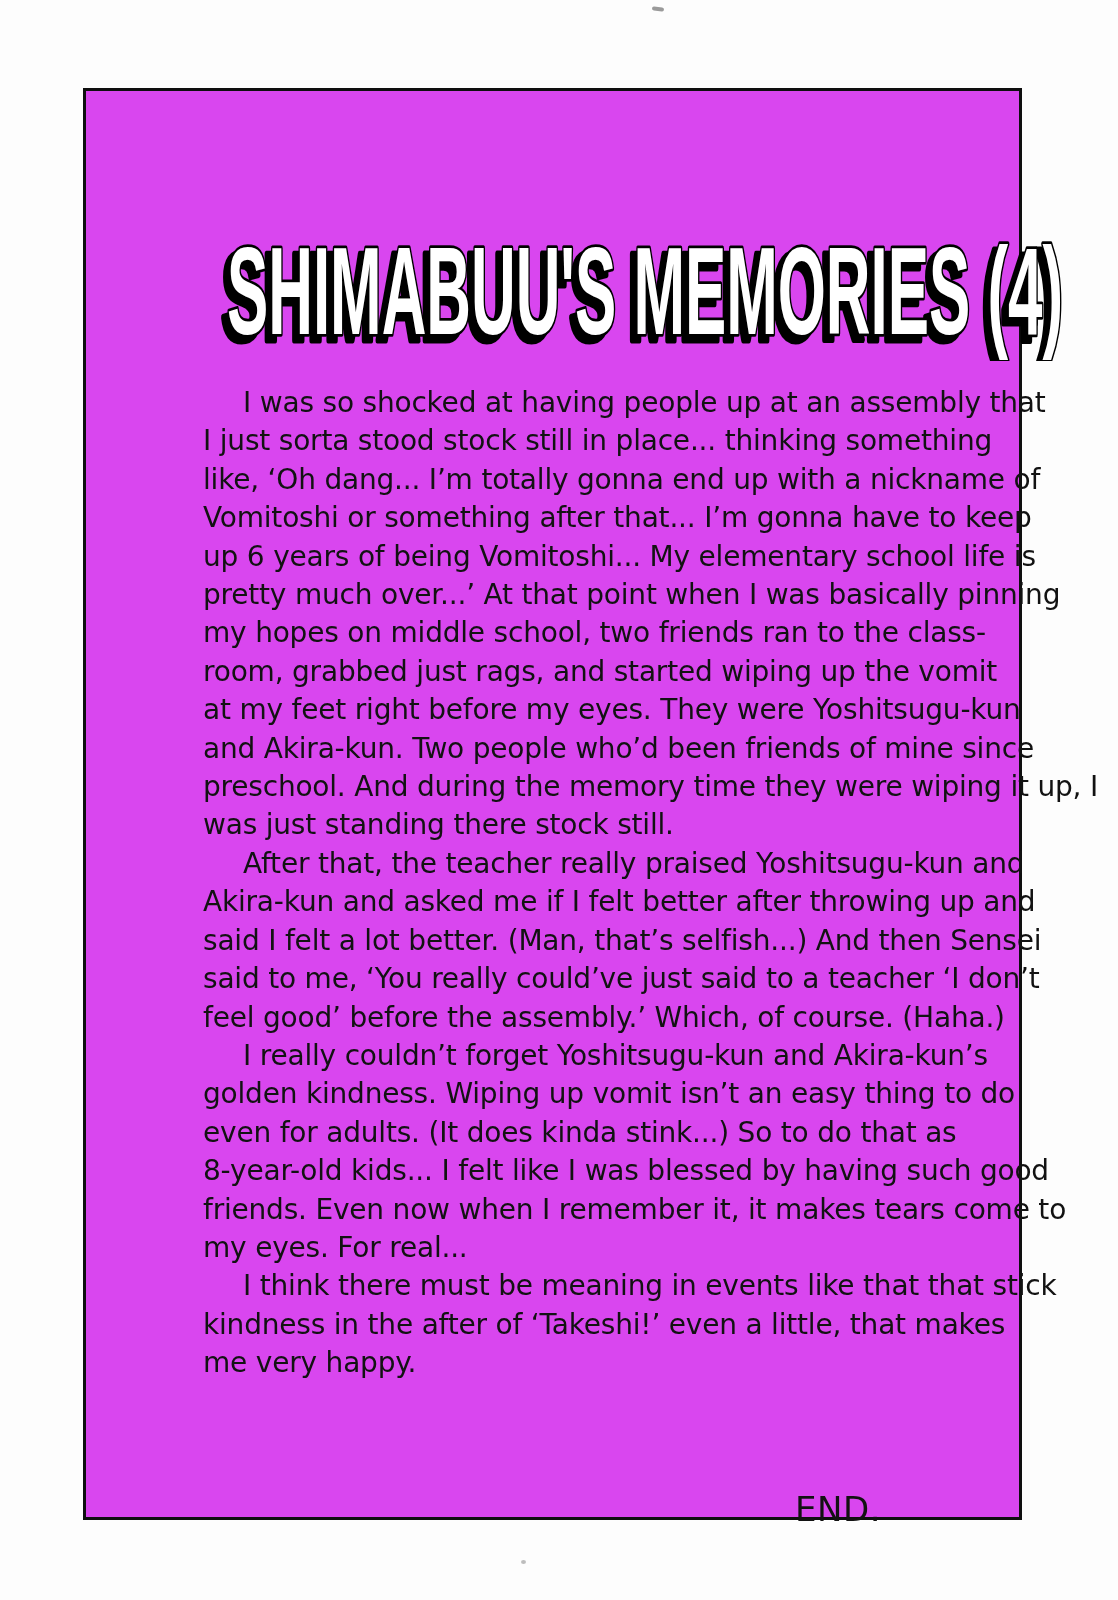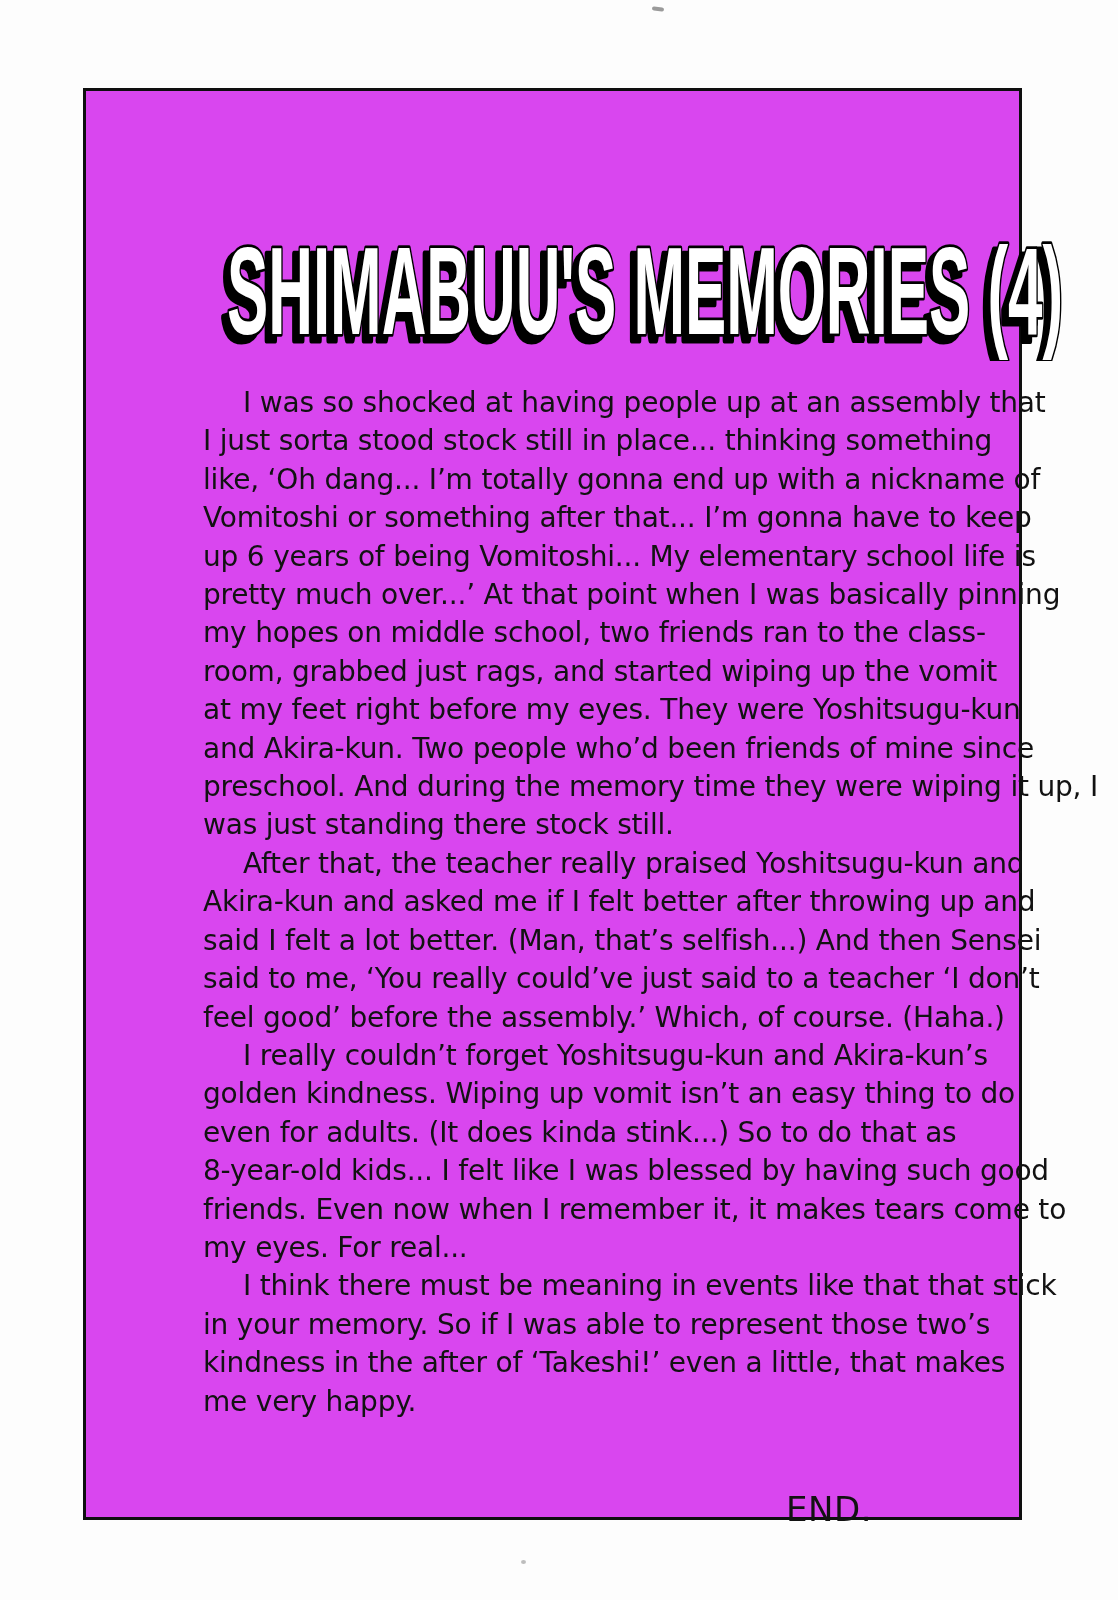--- a/index.html
+++ b/index.html
@@ -25,21 +25,21 @@
     font-family:"Liberation Sans", sans-serif;font-weight:bold;font-size:124px;
   }
   .body-text{
     position:absolute;left:117px;top:293px;width:886px;
     font-size:28px;line-height:38.4px;letter-spacing:-0.2px;
   }
   .para{margin:0;}
   .line{white-space:nowrap;}
   .line.first{padding-left:40px;}
   .end-label{
-    position:absolute;right:147px;top:1398px;
+    position:absolute;right:138px;top:1398px;
     font-size:34px;letter-spacing:0.5px;
   }
   .speck-top{
     position:absolute;left:652px;top:7px;width:12px;height:4px;
     background:#9a9a9a;border-radius:2px;transform:rotate(6deg);
   }
   .speck-bottom{
     position:absolute;left:521px;top:1560px;width:5px;height:4px;
     background:#bdbdbd;border-radius:50%;
   }
@@ -83,21 +83,20 @@
       <div class="para">
         <div class="line first">I really couldn’t forget Yoshitsugu-kun and Akira-kun’s</div>
         <div class="line">golden kindness. Wiping up vomit isn’t an easy thing to do</div>
         <div class="line">even for adults. (It does kinda stink...) So to do that as</div>
         <div class="line">8-year-old kids... I felt like I was blessed by having such good</div>
         <div class="line">friends. Even now when I remember it, it makes tears come to</div>
         <div class="line">my eyes. For real...</div>
       </div>
       <div class="para">
         <div class="line first">I think there must be meaning in events like that that stick</div>
-        <div class="line">in your memory. So if I was able to represent those two’s</div>
         <div class="line">kindness in the after of ‘Takeshi!’ even a little, that makes</div>
         <div class="line">me very happy.</div>
       </div>
     </div>
 
   <div class="end-label">END.</div>
 
 </div>
 
 <span class="speck-bottom"></span>

